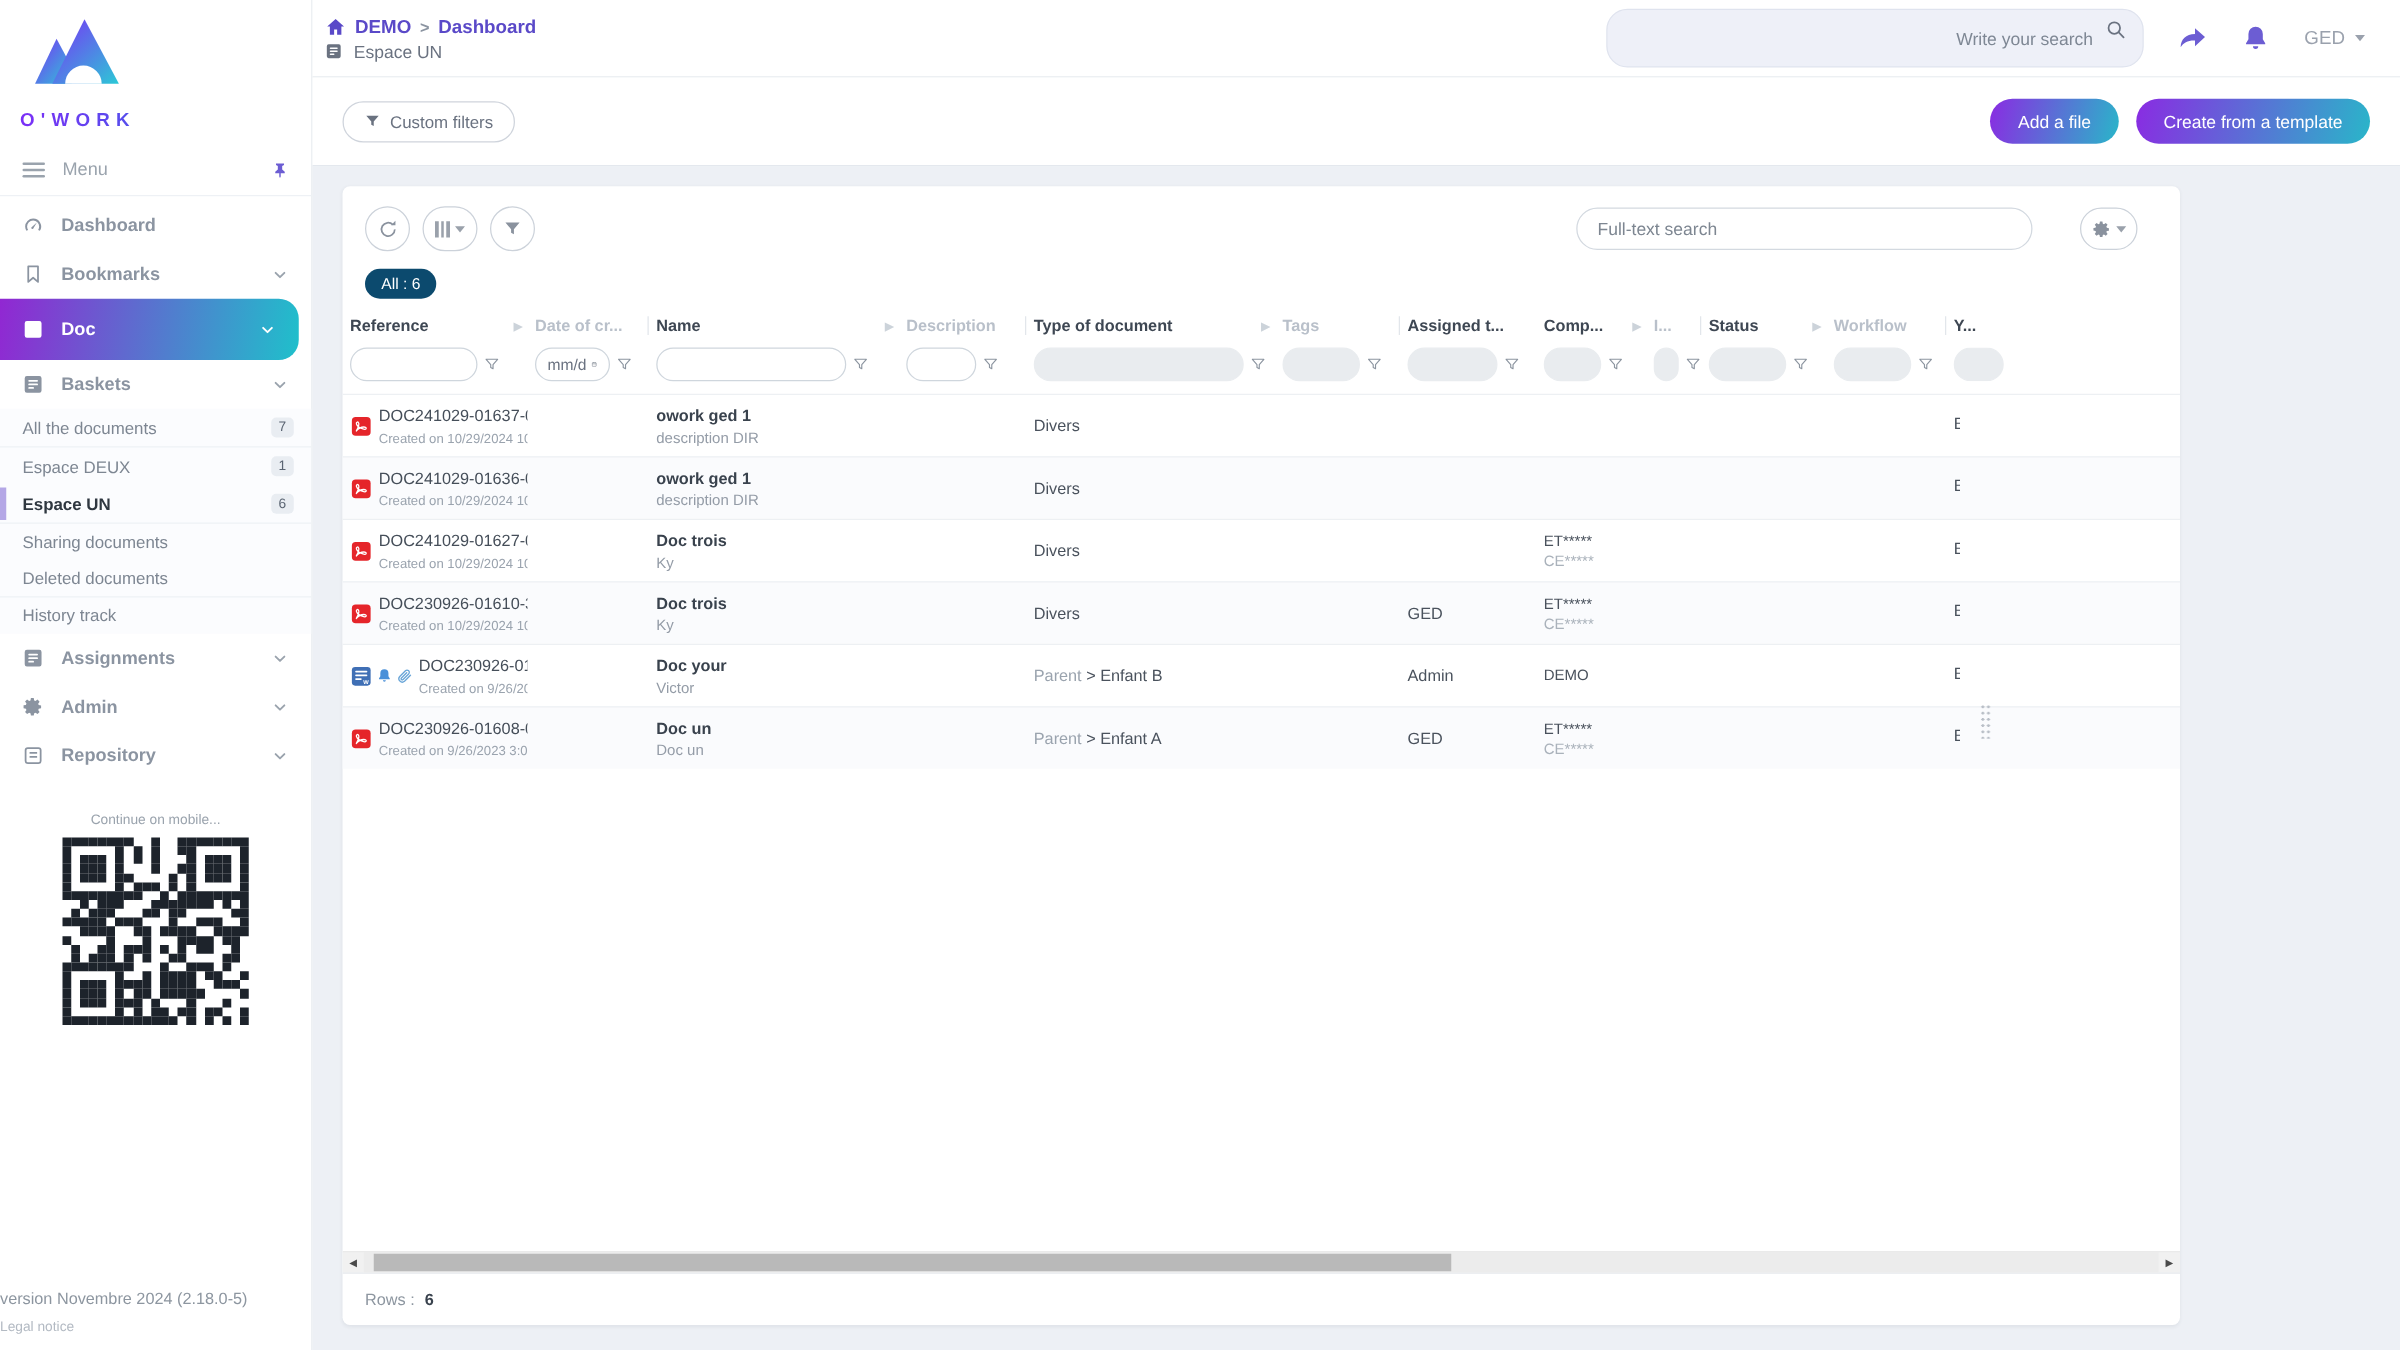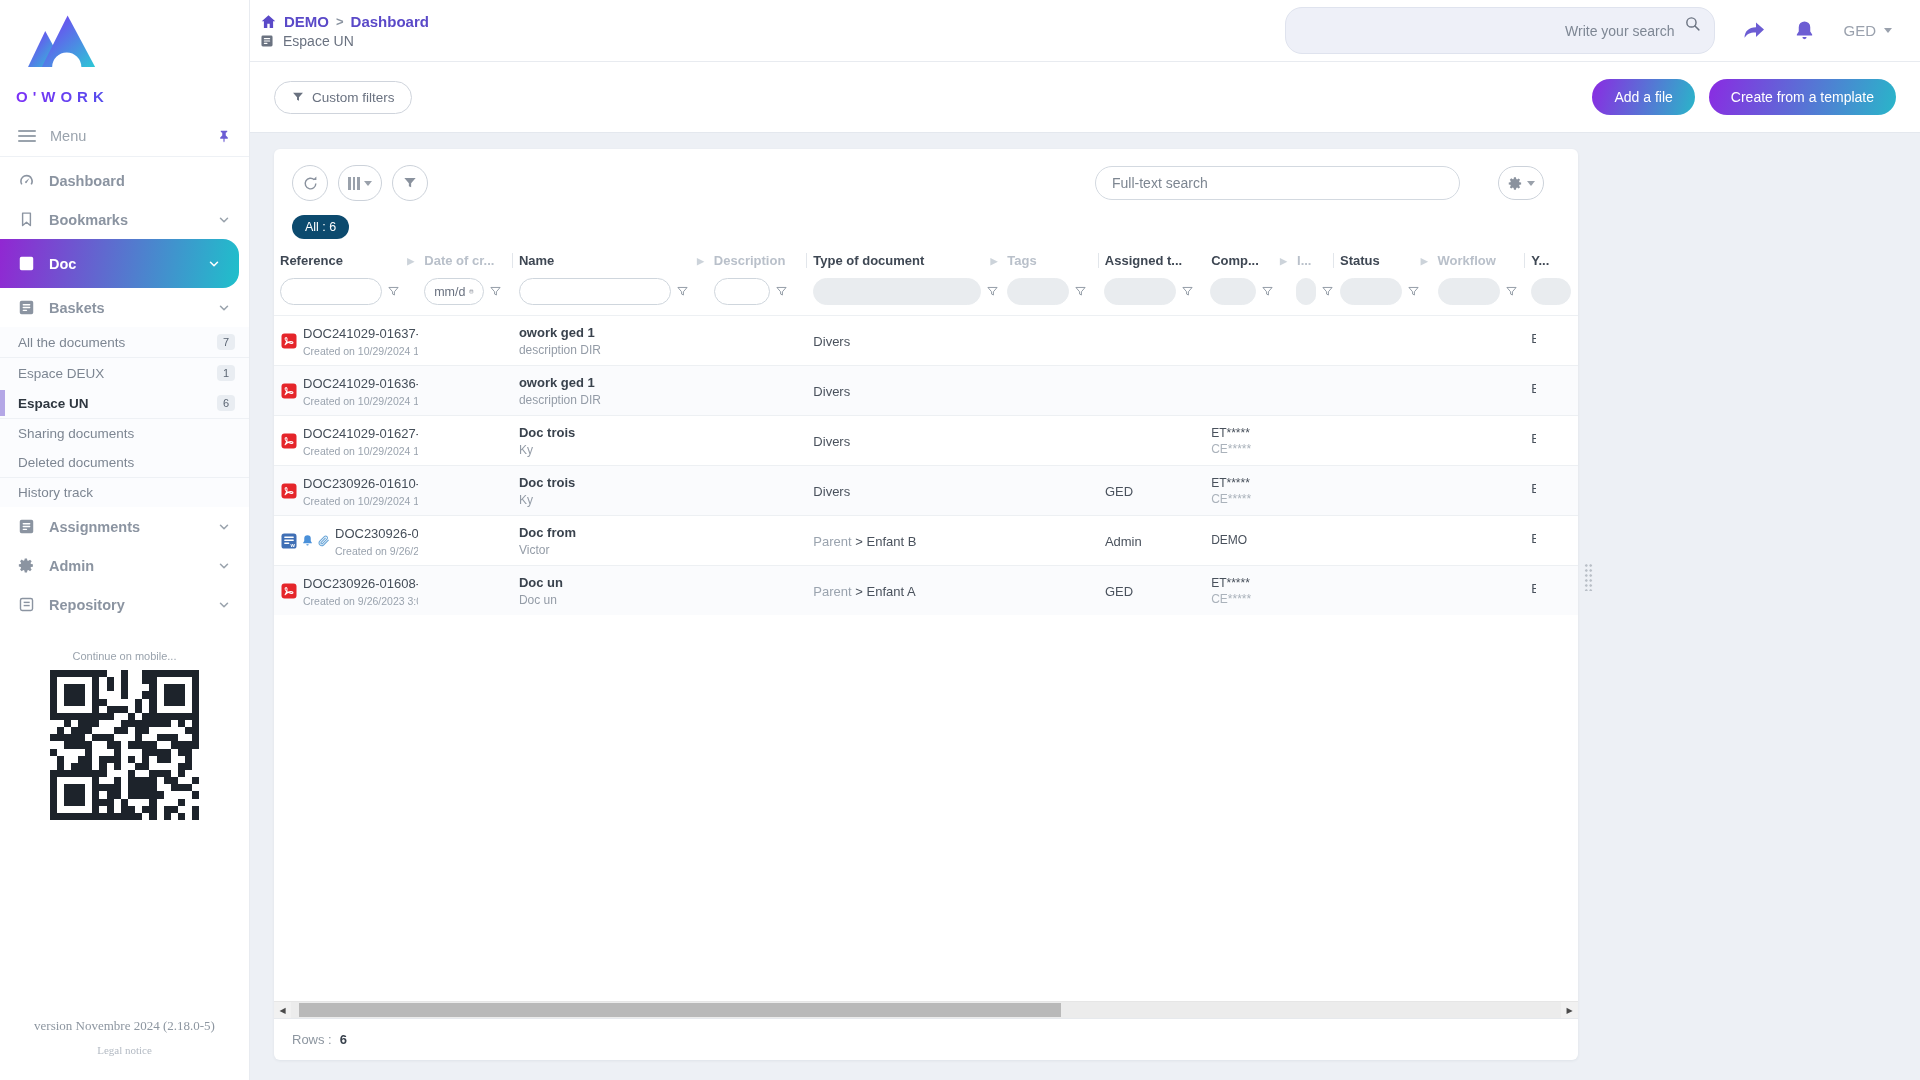--- a/index.html
+++ b/index.html
@@ -26,21 +26,21 @@
   .sublist { background:#fbfcfe; }
   .sub-item { display:flex; align-items:center; padding:7px 14px 7px 18px; font-size:13.5px; color:#7d8692; cursor:pointer; position:relative; }
   .sub-item.bordered { border-bottom:1px solid #eef1f5; }
   .sub-item.selected { color:#2f3740; font-weight:bold; }
   .sub-item.selected::before { content:""; position:absolute; left:0; top:2px; bottom:2px; width:5px; background:#b4a7e6; }
   .badge { margin-left:auto; background:#e9edf2; border-radius:4px; font-size:11px; color:#5a6472; padding:2px 6px; font-weight:normal; }
   .mobile-note { text-align:center; font-size:11px; color:#9aa3ad; margin-top:26px; }
   .qr-wrap { display:flex; justify-content:center; margin-top:8px; }
   .qr-code { display:grid; grid-template-columns:repeat(21,1fr); grid-template-rows:repeat(21,1fr); width:150px; height:150px; background:#fff; }
   .qr-dot { background:#1d232b; }
-  .version-block { margin-top:auto; text-align:center; padding-bottom:24px;font-family:Liberation Serif, serif; }
+  .version-block { margin-top:auto; padding-bottom:12px; }
   .version-text { font-size:13px; color:#8d96a0; }
   .legal-link { font-size:11px; color:#b3bac3; margin-top:10px; cursor:pointer; }
 
   
   .main { flex:1; display:flex; flex-direction:column; min-width:0; }
   .topbar { height:62px; background:#fff; border-bottom:1px solid #e8ebf0; display:flex; align-items:center; padding:0 16px 0 10px; flex-shrink:0; }
   .crumbs .row1 { display:flex; align-items:center; gap:7px; font-size:15px; font-weight:bold; color:#5a49c8; }
   .crumbs .sep { color:#8b94a1; font-size:13px; }
   .crumbs .row2 { display:flex; align-items:center; gap:9px; font-size:14px; color:#6a7280; margin-top:3px; }
   .topbar-right { margin-left:auto; display:flex; align-items:center; gap:27px; }
@@ -53,21 +53,21 @@
   .caret { width:0; height:0; border-left:4px solid transparent; border-right:4px solid transparent; border-top:5px solid #9aa1ad; display:inline-block; }
 
   .actionbar { height:71px; background:#fff; border-bottom:1px solid #e4e8ee; display:flex; align-items:center; padding:0 24px; flex-shrink:0; }
   .btn-outline { display:flex; align-items:center; gap:7px; border:1px solid #cfd4dc; background:#fff; color:#6a7280; font-size:13.5px; border-radius:17px; padding:8px 16px; cursor:pointer; font-family:inherit; }
   .actionbar-right { margin-left:auto; display:flex; gap:14px; }
   .btn-grad { border:none; color:#fff; font-size:14px; font-family:inherit; padding:10px 22px; border-radius:19px; cursor:pointer; background:linear-gradient(105deg,#8a2be2 0%,#29b6c9 100%); }
 
   
   .content { flex:1; display:flex; padding:16px 12px 20px 24px; gap:24px; min-height:0; position:relative; }
   .card { background:#fff; border-radius:6px; box-shadow:0 1px 3px rgba(40,50,70,.07); }
-  .table-card { width:1304px; display:flex; flex-direction:column; overflow:hidden; flex-shrink:0; }
+  .table-card { width:1470px; display:flex; flex-direction:column; overflow:hidden; flex-shrink:0; }
   .side-card { flex:1; padding:20px 22px; font-size:15px; color:#59616c; }
   .resize-handle { position:absolute; left:1334px; top:430px; width:9px; height:28px; cursor:col-resize;
     background-image:radial-gradient(#b9bfc7 1.2px, transparent 1.3px); background-size:4.5px 5px; }
 
   .toolbar { display:flex; align-items:center; gap:10px; padding:16px 34px 6px 18px; }
   .round-btn { height:36px; min-width:36px; border-radius:18px; border:1px solid #ccd2da; background:#fff; color:#8a929e; display:flex; align-items:center; justify-content:center; gap:4px; cursor:pointer; }
   .cols-bars { display:inline-flex; gap:2px; align-items:center; }
   .cols-bars i { width:2.5px; height:13px; background:#9aa1ab; }
   .toolbar .spacer { flex:1; }
   .fulltext { height:34px; width:365px; border:1px solid #d3d9e0; border-radius:17px; padding:0 16px; font-size:14px; font-family:inherit; color:#444; outline:none; }
@@ -927,21 +927,21 @@
                   <use href="#i-bell-o"></use>
                 </svg>
               <svg width="13" height="13" style="color:#6aa6d8">
                   <use href="#i-clip"></use>
                 </svg>
             </span>
             <span class="ref-texts"><span class="ref">DOC230926-01609-0</span><div class="created">Created on 9/26/2023 3:09:45 AM</div></span>
           </div>
           <div class="cell c-date"></div>
           <div class="cell c-name name">
-              <div class="main-t">Doc from</div>
+              <div class="main-t">Doc your</div>
               <div class="sub-t">Victor</div>
             </div>
           <div class="cell c-desc"></div>
           <div class="cell c-type"><span class="type-t"><span class="type-light">Parent </span><span>&gt; Enfant B</span></span></div>
           <div class="cell c-tags"></div>
           <div class="cell c-assigned"><span class="assigned-t">Admin</span></div>
           <div class="cell c-comp comp">
               <div class="l1">DEMO</div>
               <div class="l2"></div>
             </div>

